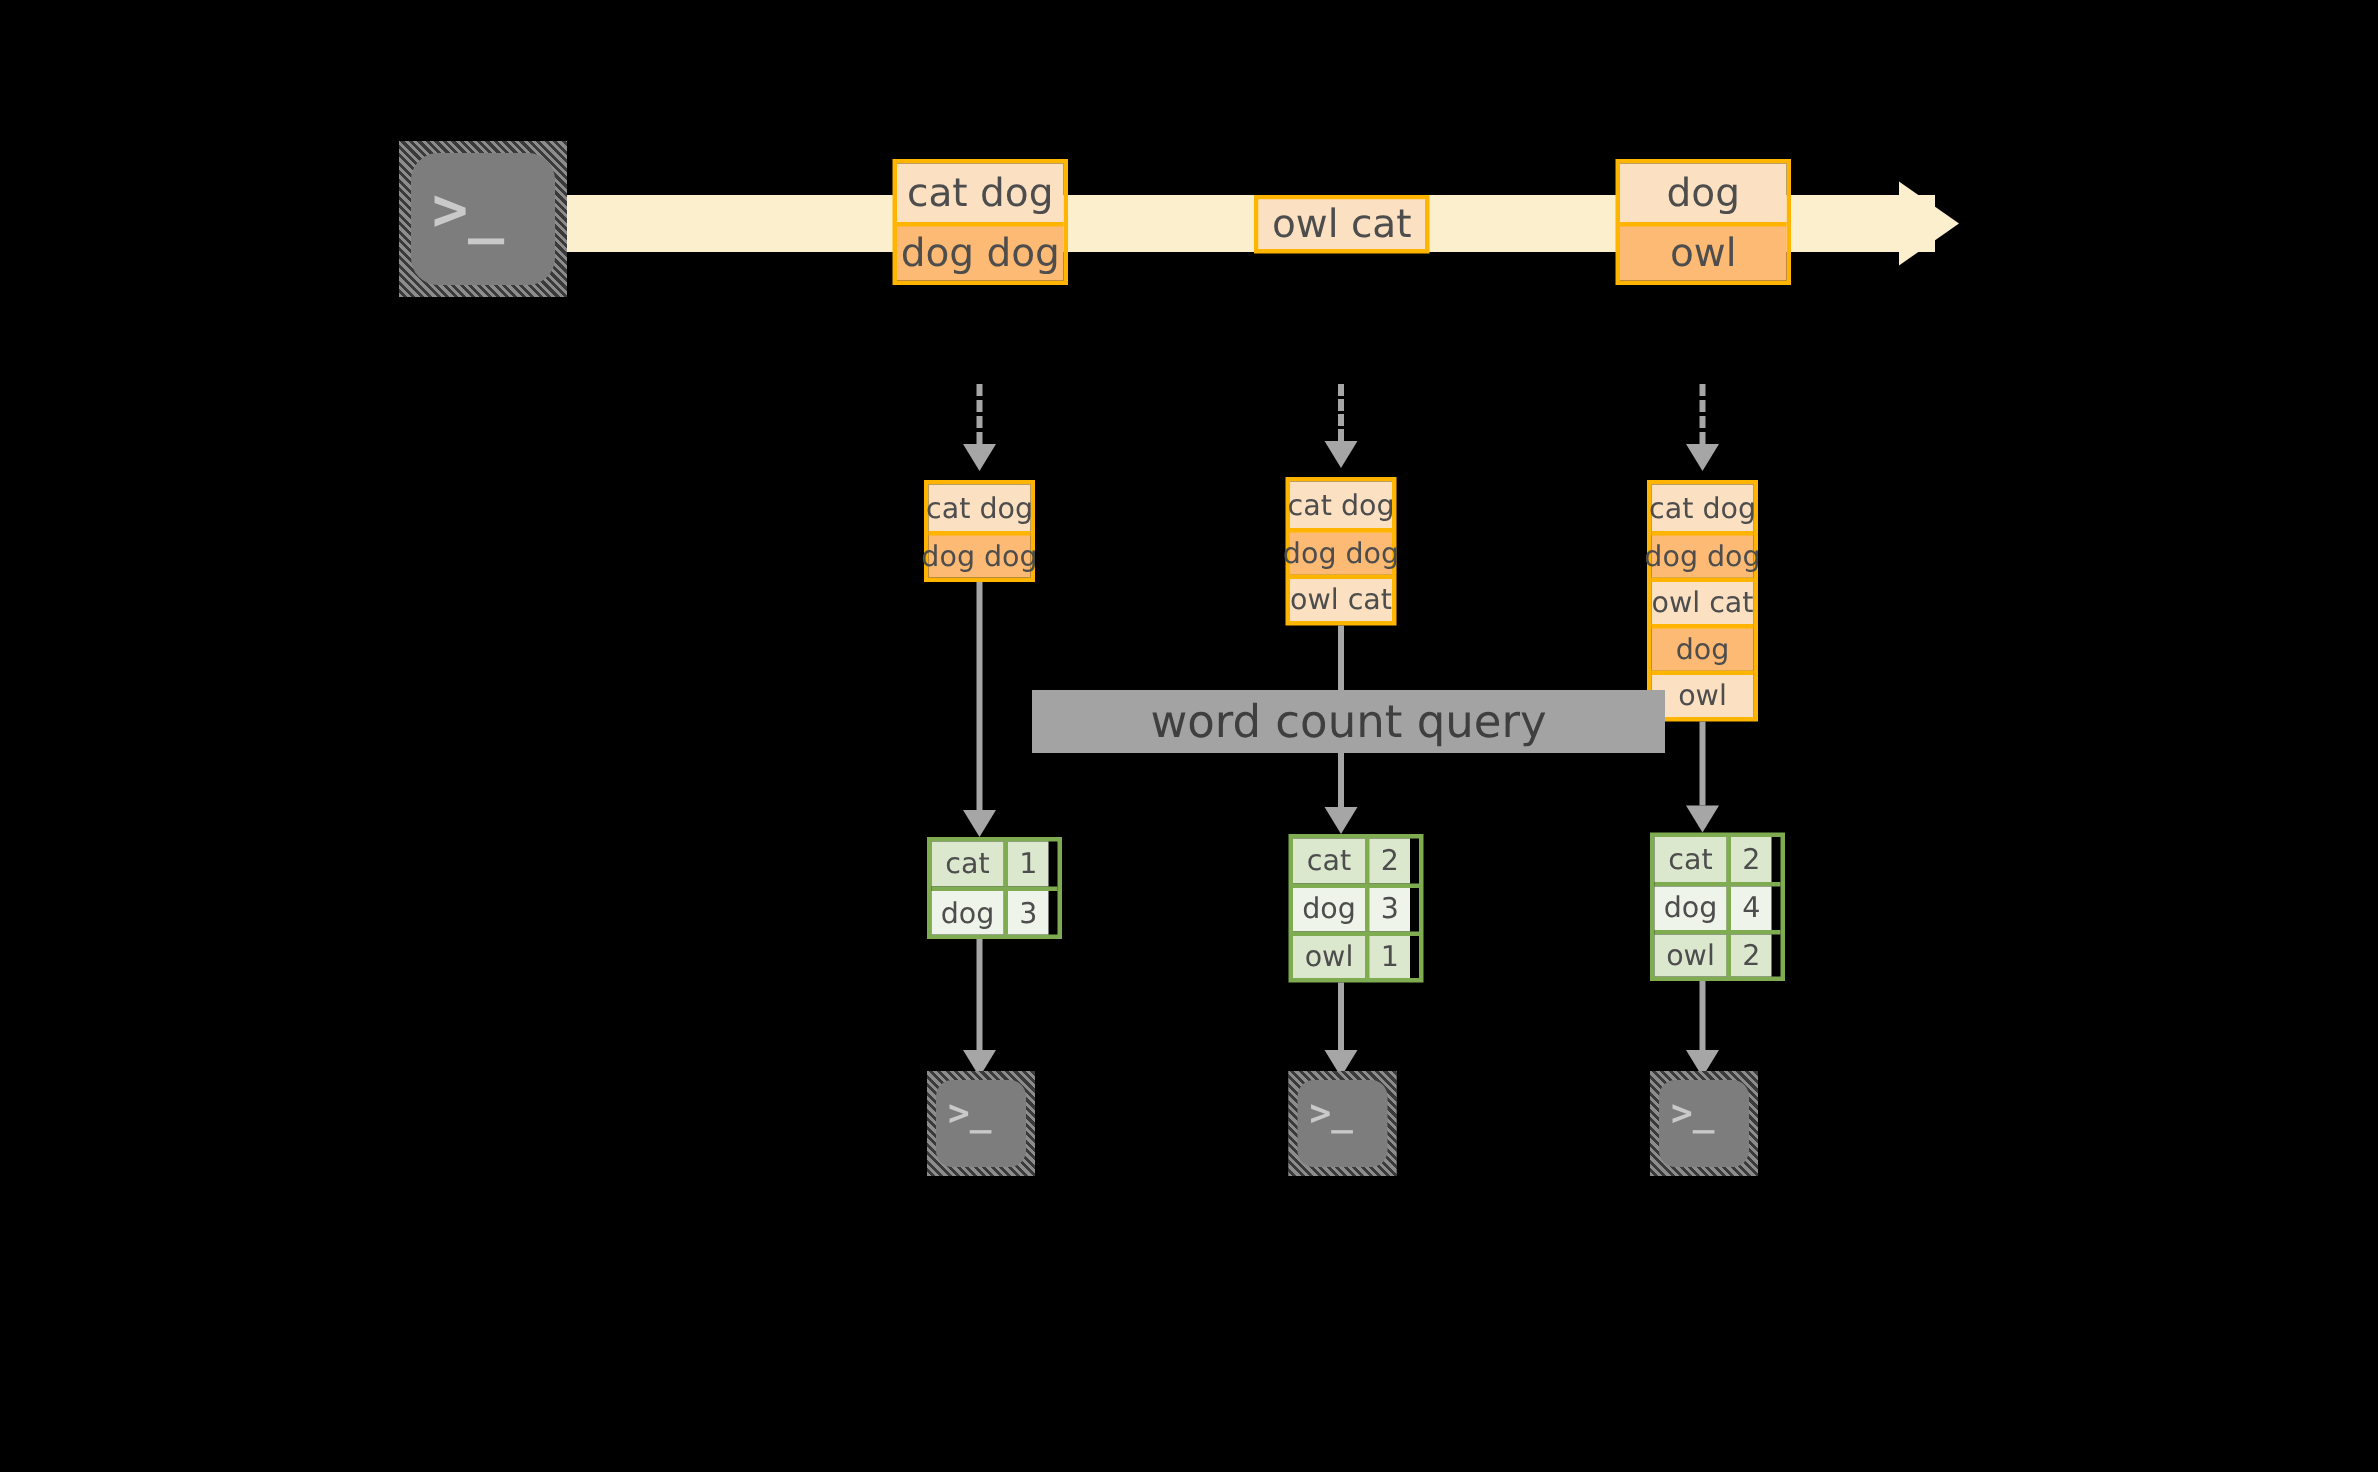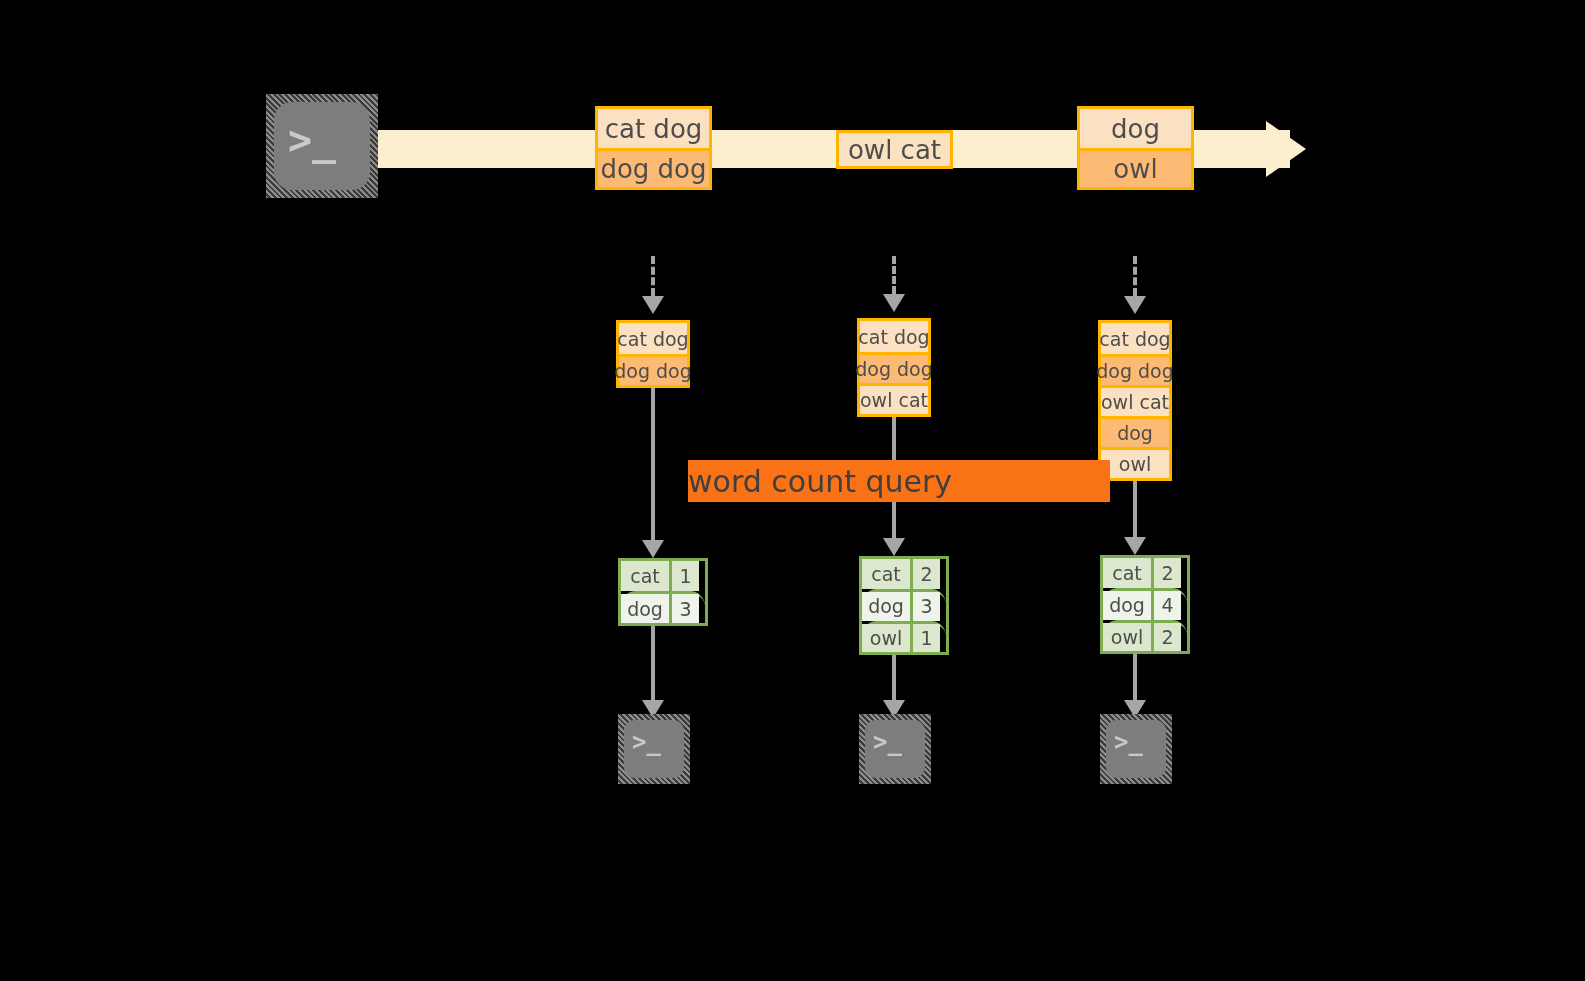--- a/index.html
+++ b/index.html
@@ -87,21 +87,20 @@
     position: absolute;
     border: 3px solid #7FAC51;
     box-sizing: border-box;
     display: flex;
     flex-direction: column;
   }
   .trow {
     display: flex;
     height: 49px;
     box-sizing: border-box;
-    border-radius: 15px;
   }
   .trow + .trow { border-top: 3px solid #7FAC51; }
   .tcell {
     box-sizing: border-box;
     display: flex;
     align-items: center;
     justify-content: center;
     color: #4d4d4d;
     font-size: 19px;
     white-space: nowrap;
@@ -127,24 +126,24 @@
     position: absolute;
     width: 0; height: 0;
     border-left: 11px solid transparent;
     border-right: 11px solid transparent;
     border-top: 18px solid #A6A6A6;
   }
 
   
   .label-band {
     position: absolute;
-    background: #f97316;
+    background: #a3a3a3;
     display: flex;
     align-items: center;
-    justify-content: flex-start;
+    justify-content: center;
   }
   .label-band span {
     font-size: 30px;
     color: #3f3f3f;
     white-space: nowrap;
   }
 </style>
 </head>
 <body>
 

